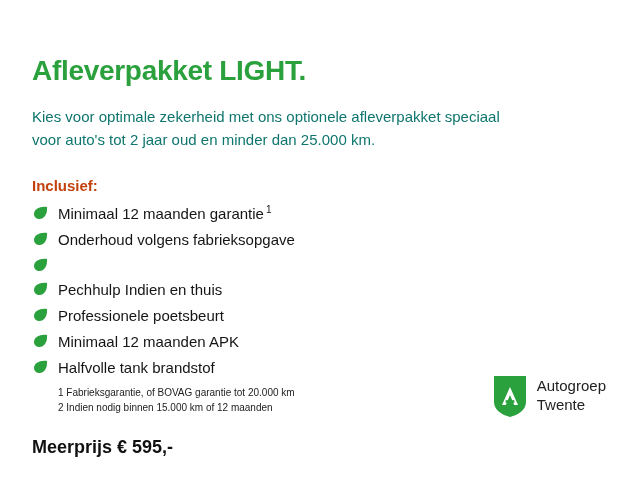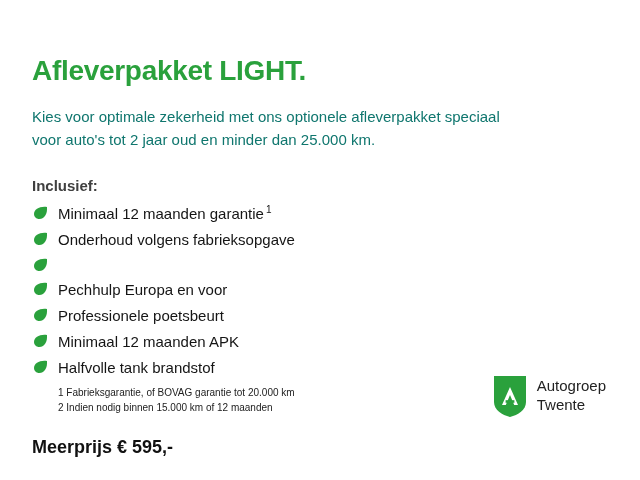--- a/index.html
+++ b/index.html
@@ -33,21 +33,21 @@
   .intro {
     font-size: 15px;
     line-height: 1.55;
     color: #0f766e;
     margin: 0 0 26px 0;
     max-width: 500px;
   }
   .inclusief {
     font-size: 15px;
     font-weight: bold;
-    color: #404040;
+    color: #c2410c;
     margin: 0 0 10px 0;
   }
   ul.features {
     list-style: none;
     margin: 0;
     padding: 0;
   }
   ul.features li {
     display: flex;
     align-items: flex-start;
@@ -134,21 +134,21 @@
             <path d="M15 2C8 1 2 4 2 9c0 2.8 2.3 5 5.2 5C13 14 15.5 8 15 2z" fill="#2aa13c"></path>
           </svg>
       </span>
     </li>
     <li>
       <span class="leaf">
         <svg viewBox="0 0 16 16" width="16" height="16">
             <path d="M15 2C8 1 2 4 2 9c0 2.8 2.3 5 5.2 5C13 14 15.5 8 15 2z" fill="#2aa13c"></path>
           </svg>
       </span>
-      <span class="feature-text"><span>Pechhulp Europa en voor</span><sup></sup></span>
+      <span class="feature-text"><span>Pechhulp Indien en thuis</span><sup></sup></span>
     </li>
     <li>
       <span class="leaf">
         <svg viewBox="0 0 16 16" width="16" height="16">
             <path d="M15 2C8 1 2 4 2 9c0 2.8 2.3 5 5.2 5C13 14 15.5 8 15 2z" fill="#2aa13c"></path>
           </svg>
       </span>
       <span class="feature-text"><span>Professionele poetsbeurt</span><sup></sup></span>
     </li>
     <li>

